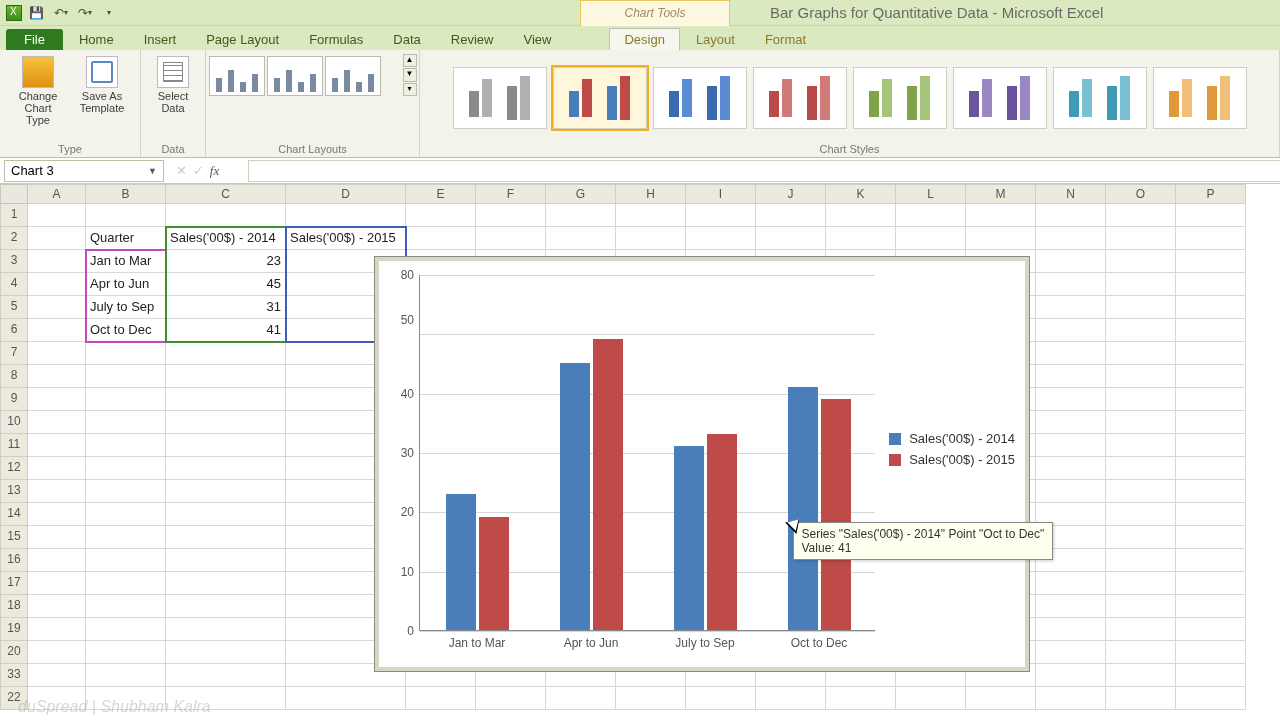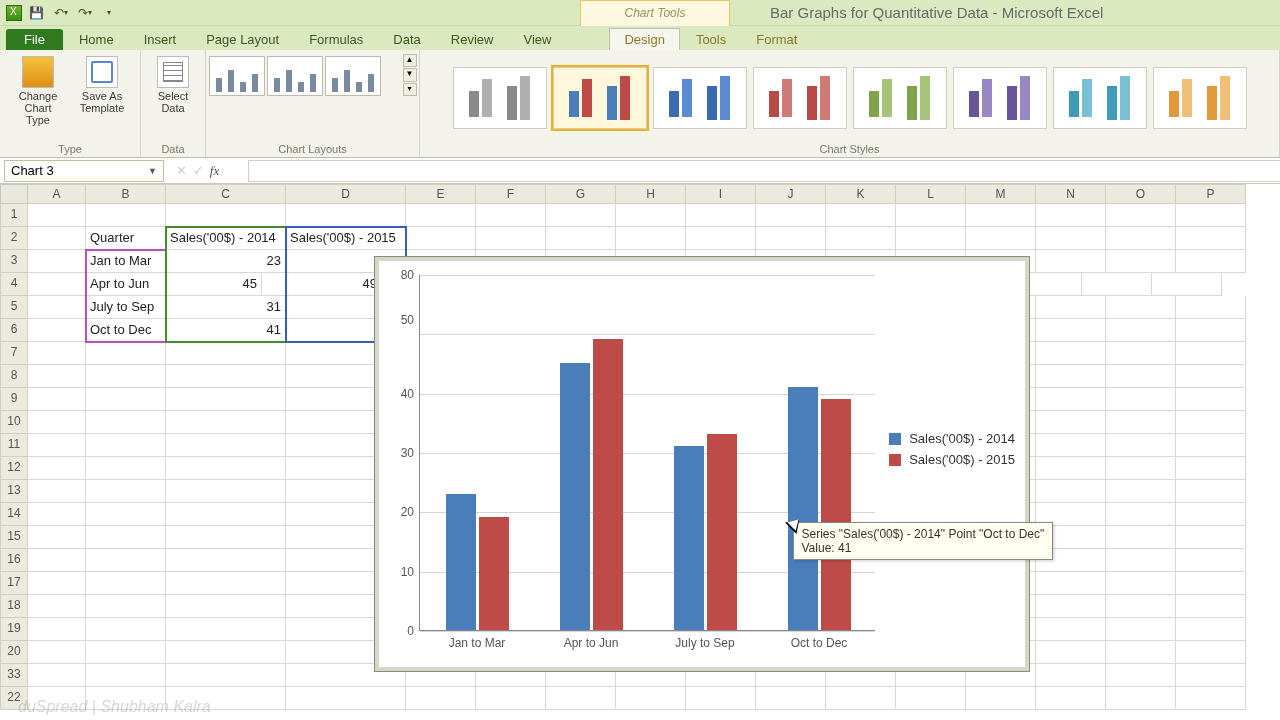--- a/index.html
+++ b/index.html
@@ -113,21 +113,21 @@
   <div class="tab file">File</div>
   <div class="tab">Home</div>
   <div class="tab">Insert</div>
   <div class="tab">Page Layout</div>
   <div class="tab">Formulas</div>
   <div class="tab">Data</div>
   <div class="tab">Review</div>
   <div class="tab">View</div>
   <div style="width:40px"></div>
   <div class="tab chart-tab active">Design</div>
-  <div class="tab chart-tab">Tools</div>
+  <div class="tab chart-tab">Layout</div>
   <div class="tab chart-tab">Format</div>
 </div>
 
 <div class="ribbon">
   <div class="group">
     <div class="row">
       <div class="btn-col">
         <div class="big-icon ic-change"></div>
         <span style="max-width:52px;text-align:center;line-height:12px;">Change Chart Type</span>
       </div>
@@ -375,21 +375,21 @@
         <div class="cell" style="width: 70px;"></div>
         <div class="cell" style="width: 70px;"></div>
         <div class="cell" style="width: 70px;"></div>
         <div class="cell" style="width: 70px;"></div>
         <div class="cell" style="width: 70px;"></div>
         <div class="cell" style="width: 70px;"></div>
       </div>
       <div class="row-cells">
         <div class="cell" style="width: 58px;"></div>
         <div class="cell" style="width: 80px;">Apr to Jun</div>
-        <div class="cell right" style="width: 96px;">45</div>
+        <div class="cell right" style="width: 120px;">45</div>
         <div class="cell right" style="width: 120px;">49</div>
         <div class="cell" style="width: 70px;"></div>
         <div class="cell" style="width: 70px;"></div>
         <div class="cell" style="width: 70px;"></div>
         <div class="cell" style="width: 70px;"></div>
         <div class="cell" style="width: 70px;"></div>
         <div class="cell" style="width: 70px;"></div>
         <div class="cell" style="width: 70px;"></div>
         <div class="cell" style="width: 70px;"></div>
         <div class="cell" style="width: 70px;"></div>

